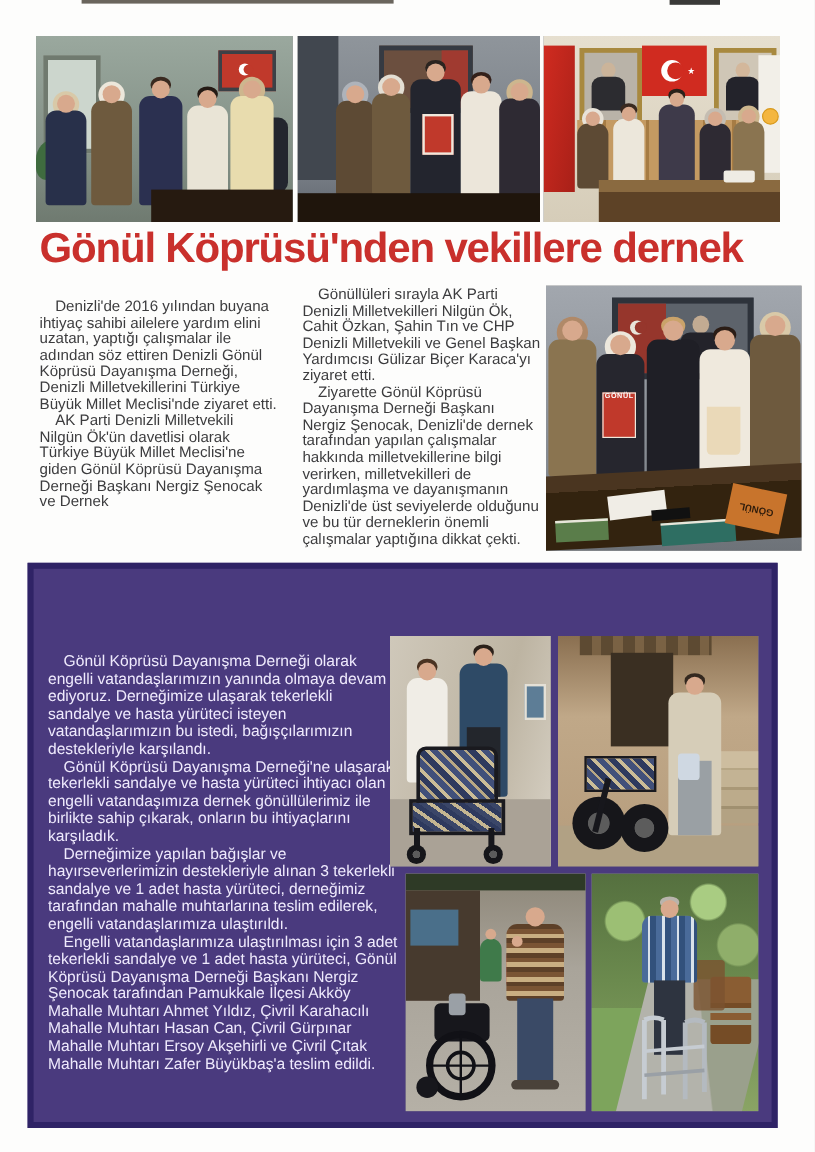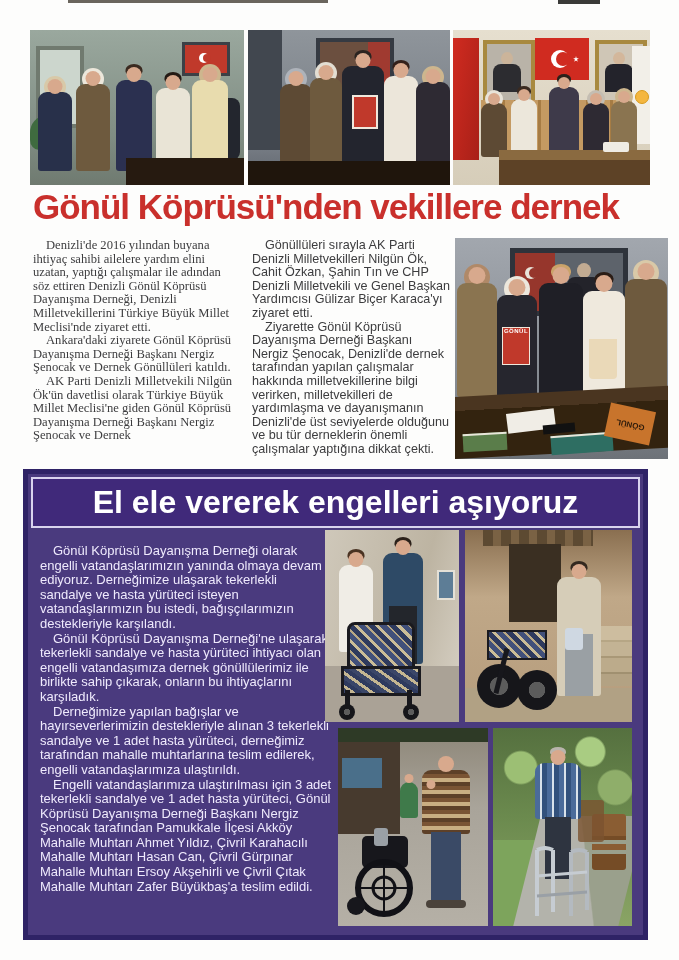--- a/index.html
+++ b/index.html
@@ -155,23 +155,22 @@
       <i class="scarf" style="background:#cdb68e;width:18px;height:18px;"></i>
         <i class="head" style="width:12px;height:12px;"></i>
       <b class="torso" style="background:#8a7450;top:10px;"></b>
       </div>
     <div class="abs" style="left:46px;top:120px;width:151px;height:35px;background:linear-gradient(#8a6a40 0 10px,#5d4226 10px);"></div>
     <div class="abs" style="left:150px;top:112px;width:26px;height:10px;background:#efece4;border-radius:2px;"></div>
   </div>
 
   <div class="headline-red">Gönül Köprüsü'nden vekillere dernek</div>
 
-  <div class="col abs" style="left:33px;top:239px;width:200px;font-family:Liberation Serif, serif;">
+  <div class="col abs" style="left:33px;top:249px;width:200px;">
     <p>Denizli'de 2016 yılından buyana ihtiyaç sahibi ailelere yardım elini uzatan, yaptığı çalışmalar ile adından söz ettiren Denizli Gönül Köprüsü Dayanışma Derneği, Denizli Milletvekillerini Türkiye Büyük Millet Meclisi'nde ziyaret etti.</p>
-    <p>Ankara'daki ziyarete Gönül Köprüsü Dayanışma Derneği Başkanı Nergiz Şenocak ve Dernek Gönüllüleri katıldı.</p>
     <p>AK Parti Denizli Milletvekili Nilgün Ök'ün davetlisi olarak Türkiye Büyük Millet Meclisi'ne giden Gönül Köprüsü Dayanışma Derneği Başkanı Nergiz Şenocak ve Dernek</p>
   </div>
   <div class="col abs" style="left:252px;top:239px;width:200px;">
     <p>Gönüllüleri sırayla AK Parti Denizli Milletvekilleri Nilgün Ök, Cahit Özkan, Şahin Tın ve CHP Denizli Milletvekili ve Genel Başkan Yardımcısı Gülizar Biçer Karaca'yı ziyaret etti.</p>
     <p>Ziyarette Gönül Köprüsü Dayanışma Derneği Başkanı Nergiz Şenocak, Denizli'de dernek tarafından yapılan çalışmalar hakkında milletvekillerine bilgi verirken, milletvekilleri de yardımlaşma ve dayanışmanın Denizli'de üst seviyelerde olduğunu ve bu tür derneklerin önemli çalışmalar yaptığına dikkat çekti.</p>
   </div>
 
   <div class="photo" style="left:455px;top:238px;width:213px;height:221px;">
     <div class="abs" style="inset:0;background:linear-gradient(#a2a7ae,#83888f 70%,#6d7278);"></div>
     <div class="abs" style="left:55px;top:10px;width:108px;height:58px;background:#5d636b;border:5px solid #2e333b;">
@@ -214,23 +213,20 @@
     <div class="abs" style="left:52px;bottom:28px;width:48px;height:20px;background:#f0ede6;transform:rotate(-7deg);"></div>
     <div class="abs" style="left:88px;bottom:26px;width:32px;height:9px;background:#111;transform:rotate(-5deg);"></div>
     <div class="abs" style="left:8px;bottom:8px;width:44px;height:16px;background:#5a7d4a;border-top:2px solid #e8e6da;transform:rotate(-3deg);"></div>
     <div class="abs" style="left:96px;bottom:6px;width:62px;height:17px;background:#2e6e62;border-top:2px solid #e8e6da;transform:rotate(-4deg);"></div>
     <div class="abs" style="left:152px;bottom:18px;width:46px;height:34px;background:#c8742c;transform:rotate(12deg);display:flex;align-items:center;justify-content:center;">
       <span style="color:#2e1c0c;font-size:8px;font-weight:bold;transform:rotate(180deg);">GÖNÜL</span>
     </div>
   </div>
 
   <div class="purple-block">
-    <div class="banner">
-      <span>El ele vererek engelleri aşıyoruz</span>
-    </div>
 
     <div class="purpletext abs" style="left:12px;top:70px;width:292px;">
       <p>Gönül Köprüsü Dayanışma Derneği olarak engelli vatandaşlarımızın yanında olmaya devam ediyoruz. Derneğimize ulaşarak tekerlekli sandalye ve hasta yürüteci isteyen vatandaşlarımızın bu istedi, bağışçılarımızın destekleriyle karşılandı.</p>
       <p>Gönül Köprüsü Dayanışma Derneği'ne ulaşarak tekerlekli sandalye ve hasta yürüteci ihtiyacı olan 4 engelli vatandaşımıza dernek gönüllülerimiz ile birlikte sahip çıkarak, onların bu ihtiyaçlarını karşıladık.</p>
       <p>Derneğimize yapılan bağışlar ve hayırseverlerimizin destekleriyle alınan 3 tekerlekli sandalye ve 1 adet hasta yürüteci, derneğimiz tarafından mahalle muhtarlarına teslim edilerek, engelli vatandaşlarımıza ulaştırıldı.</p>
       <p>Engelli vatandaşlarımıza ulaştırılması için 3 adet tekerlekli sandalye ve 1 adet hasta yürüteci, Gönül Köprüsü Dayanışma Derneği Başkanı Nergiz Şenocak tarafından Pamukkale İlçesi Akköy Mahalle Muhtarı Ahmet Yıldız, Çivril Karahacılı Mahalle Muhtarı Hasan Can, Çivril Gürpınar Mahalle Muhtarı Ersoy Akşehirli ve Çivril Çıtak Mahalle Muhtarı Zafer Büyükbaş'a teslim edildi.</p>
     </div>
 
     <div class="photo" style="left:297px;top:56px;width:134px;height:192px;">
       <div class="abs" style="inset:0;background:linear-gradient(105deg,#cfc8ba,#bdb4a2 60%,#d8d2c6);"></div>

